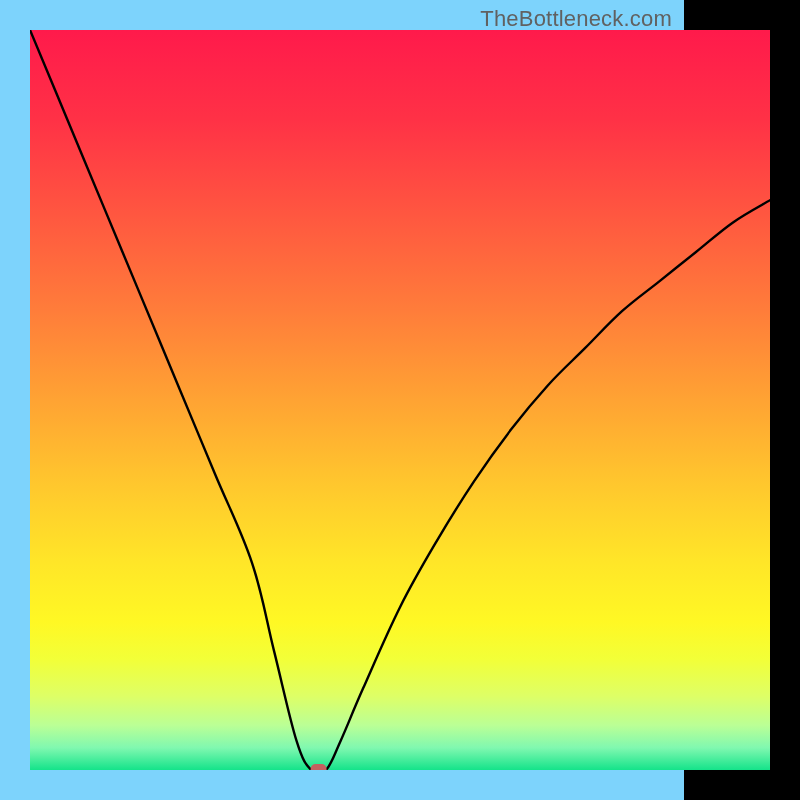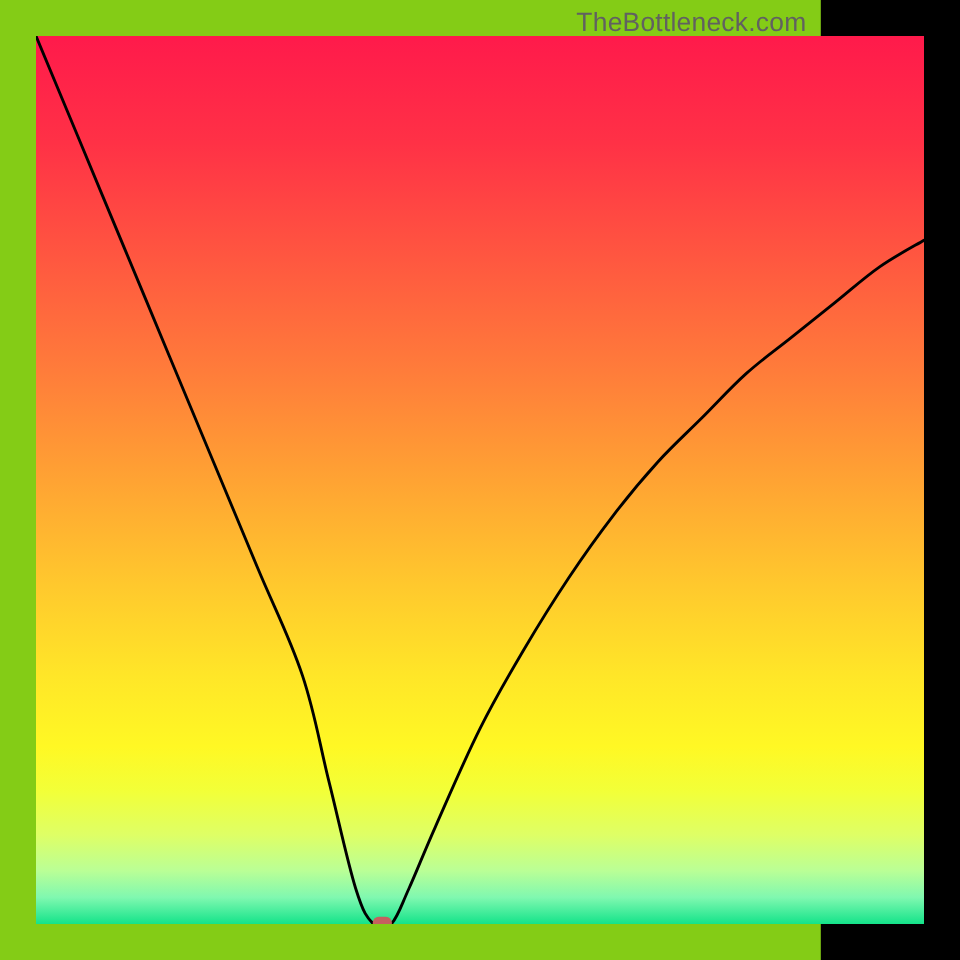--- a/index.html
+++ b/index.html
@@ -8,21 +8,21 @@
     width: 800px;
     height: 800px;
     overflow: hidden;
     background: #000;
     font-family: Arial, Helvetica, sans-serif;
   }
   .frame {
     position: absolute;
     left: 0; top: 0;
     width: 684px; height: 800px;
-    background: #84cc16;
+    background: #7dd3fc;
   }
   .plot {
     position: absolute;
     left: 30px;
     top: 30px;
     width: 740px;
     height: 740px;
     overflow: hidden;
   }
   .watermark {

